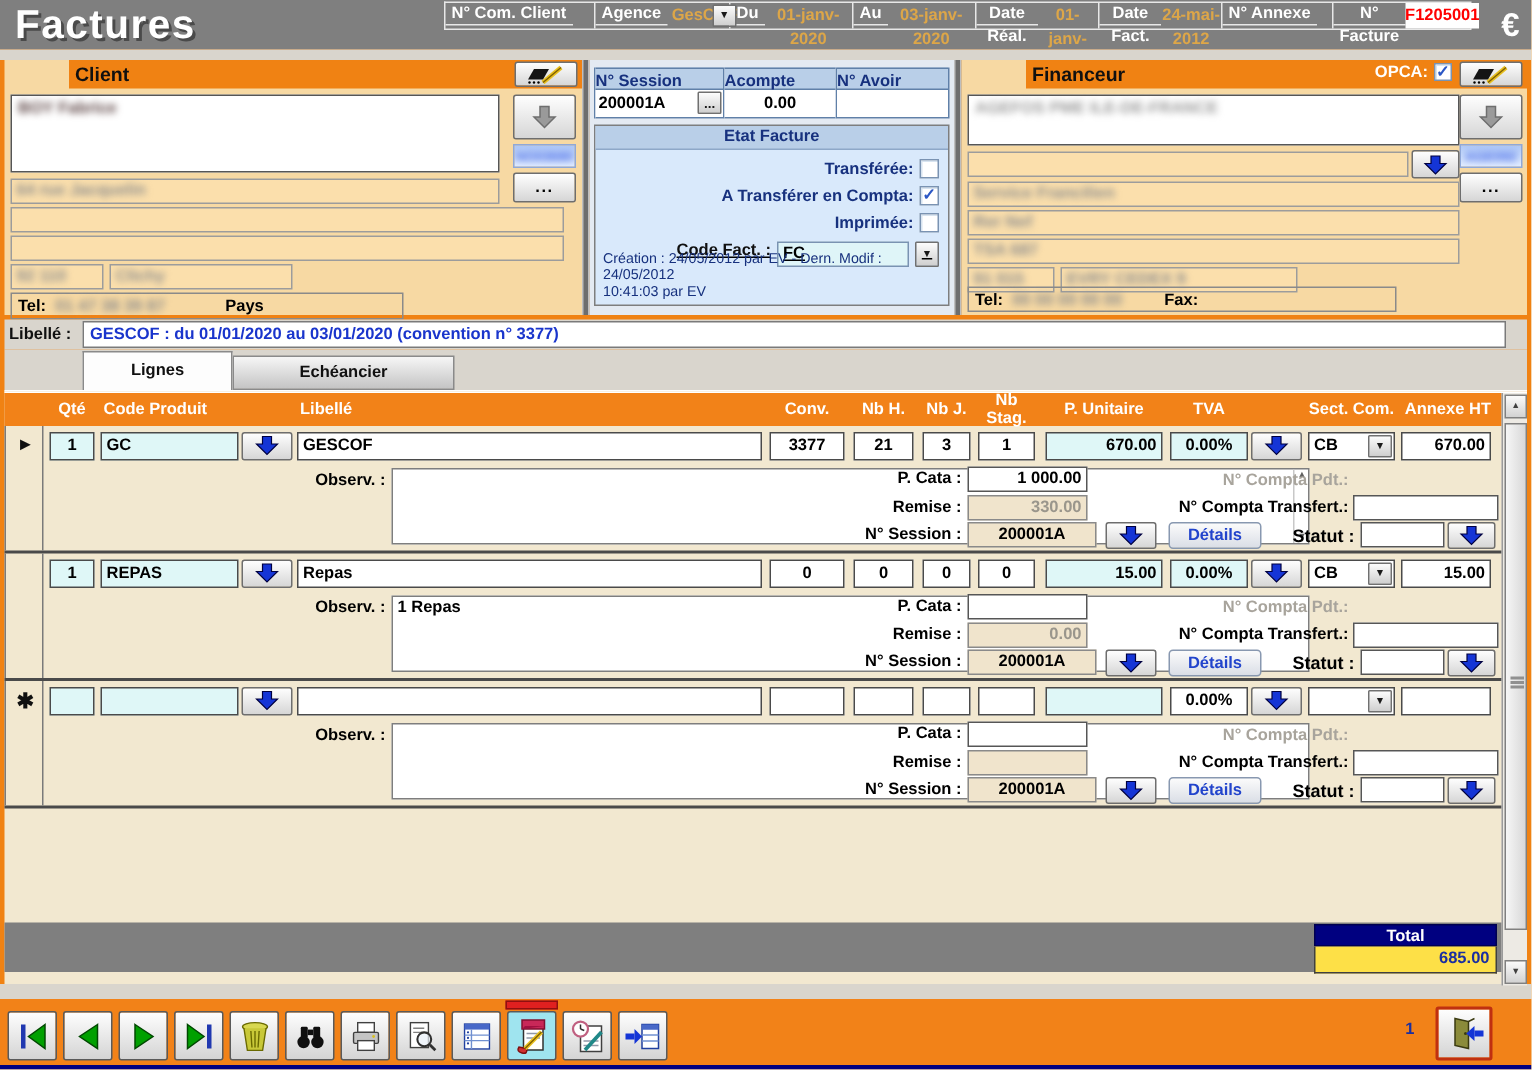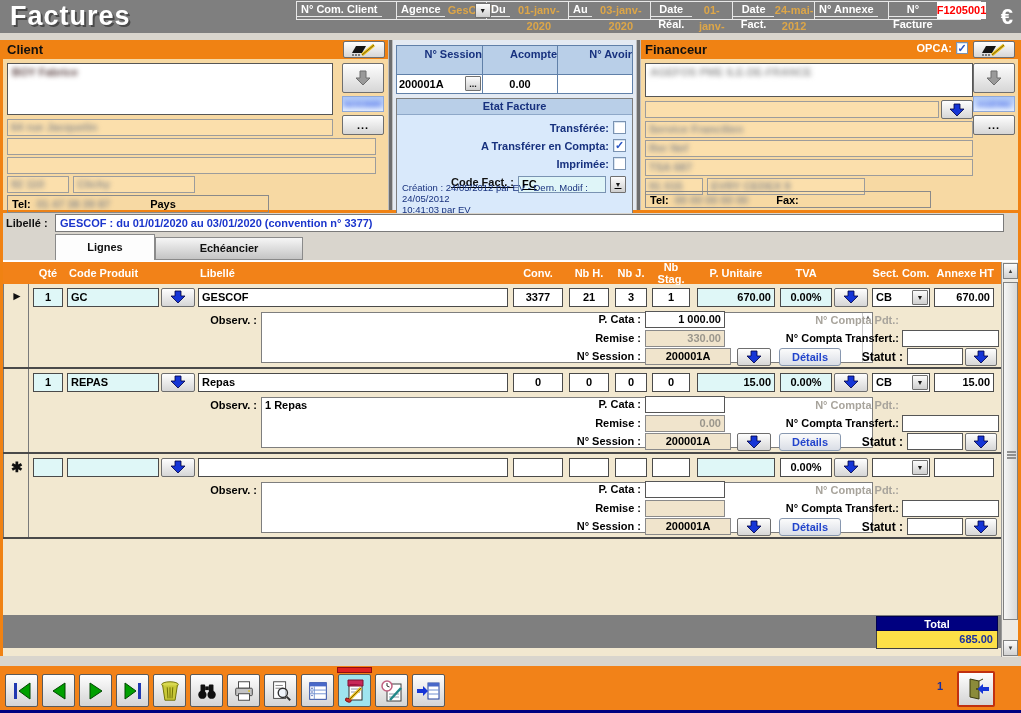--- a/index.html
+++ b/index.html
@@ -26,37 +26,37 @@
   .sunken { border:1px solid #565656; background:#fff; }
   .tanfield { background:#FBDFAC; border:1px solid #9C9C9C; height:17px; line-height:15px; padding:0 3px; overflow:hidden; }
   .blur { filter:blur(2.5px); user-select:none; white-space:nowrap; font-weight:bold; }
   .chk { width:13px; height:13px; background:#fff; border:1px solid #7A93B2; box-shadow:inset 1px 1px 0 #D8E4F0; font-size:11px; line-height:11px; font-weight:bold; color:#2B57C5; text-align:center; }
 
   
   .panels { position:absolute; top:40px; left:3px; width:1015px; height:170px; display:flex; }
   .vdiv { width:5px; background:#6E6E6E; border-left:1px solid #BEBEBE; border-right:1px solid #BEBEBE; }
   .panel { position:relative; }
   .panel-orange { background:#F7D9A3; }
-  .panel-hdr { height:19px; background:#F08213; display:flex; align-items:center; padding:0 4px; position:relative; }
+  .panel-hdr { height:19px; background:#F08213; display:flex; align-items:center; padding:0 4px; position:relative;margin-left:43px; }
   .panel-hdr .ttl { font-size:13px; font-weight:bold; color:#101010; }
   .edit-btn { position:absolute; right:3px; top:1px; width:42px; height:17px; }
   .client { width:385px; }
   .financeur { width:377px; }
   .p-body { position:relative; height:151px; padding:0; }
   .side-col { position:absolute; width:42px; display:flex; flex-direction:column; }
   .arrow-big { height:30px; }
   .blue-mini { height:16px; margin-top:3px; background:linear-gradient(#AFC9F7,#E4EEFF); border:1px solid #8FA8D8; font-size:9px; color:#4468E8; text-align:center; overflow:hidden; line-height:15px; }
   .dots-btn { height:20px; margin-top:3px; font-weight:bold; font-size:11px; letter-spacing:1px; }
   .telbox { position:absolute; border:1px solid #8A8A8A; height:18px; display:flex; align-items:center; padding:0 4px; gap:6px; font-weight:bold; }
 
   
   .mid { width:243px; background:#E4EAF2; padding:5px 3px 3px 3px; }
   .sess-table { display:flex; border-left:1px solid #6080A8; }
   .sess-col { flex:1; border-right:1px solid #6080A8; }
-  .sess-h { height:30px; line-height:16px; background:#B9CFE8; color:#17317E; font-weight:bold; text-align:right; border-top:1px solid #6080A8; border-bottom:1px solid #6080A8; }
+  .sess-h { height:15px; line-height:16px; background:#B9CFE8; color:#17317E; font-weight:bold; text-align:left; border-top:1px solid #6080A8; border-bottom:1px solid #6080A8; }
   .sess-v { height:19px; background:#fff; font-weight:bold; display:flex; align-items:center; padding:0 2px; border-bottom:1px solid #6080A8; position:relative; }
   .etat { margin-top:4px; border:1px solid #7E7E7E; background:#D9E9FB; height:121px; position:relative; }
   .etat-h { height:16px; line-height:15px; background:#B9CFE8; border-bottom:1px solid #8EA8C8; text-align:center; color:#17317E; font-weight:bold; }
   .chkrow { position:absolute; right:6px; display:flex; align-items:center; gap:4px; }
   .chkrow .lbl { color:#17317E; font-weight:bold; }
   .codefact { position:absolute; right:6px; display:flex; gap:4px;text-decoration:underline; }
   .codefact .sel { width:88px; height:17px; background:#DFF5F8; border:1px solid #7A93B2; font-weight:bold; padding:0 3px; line-height:15px; }
   .audit { position:absolute; left:5px; right:4px; bottom:3px; color:#17317E; font-size:9.5px; line-height:11px; }
 
   .opca { position:absolute; right:50px; top:2px; display:flex; gap:4px; align-items:center; }

